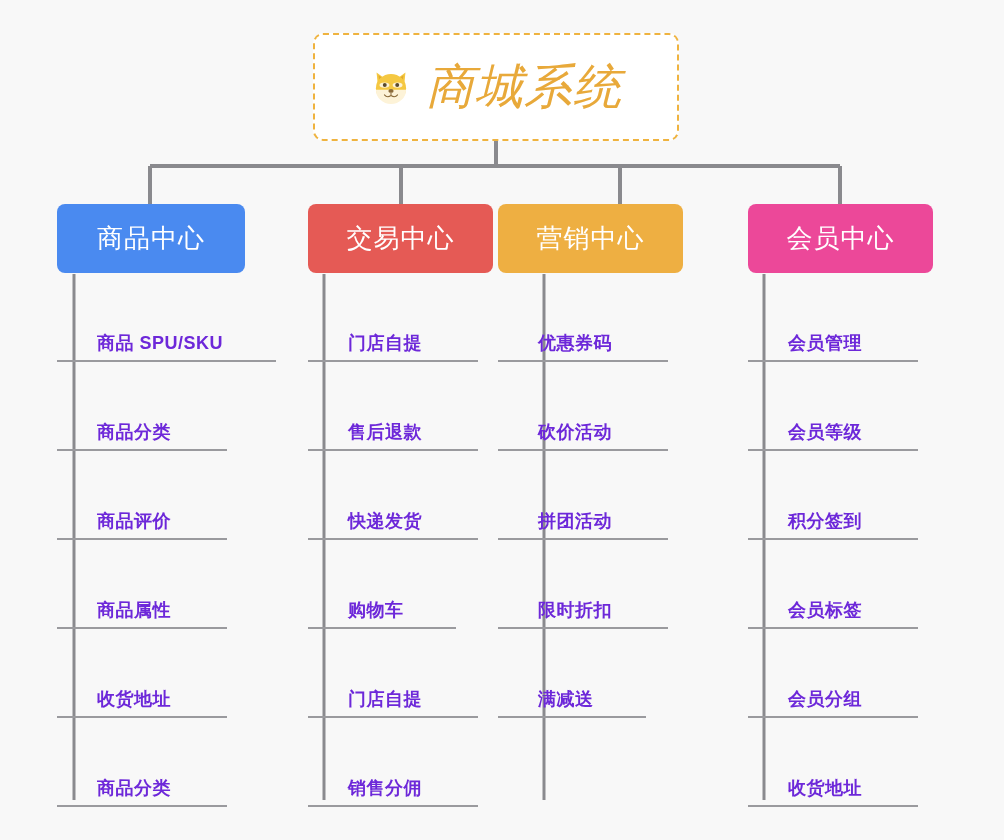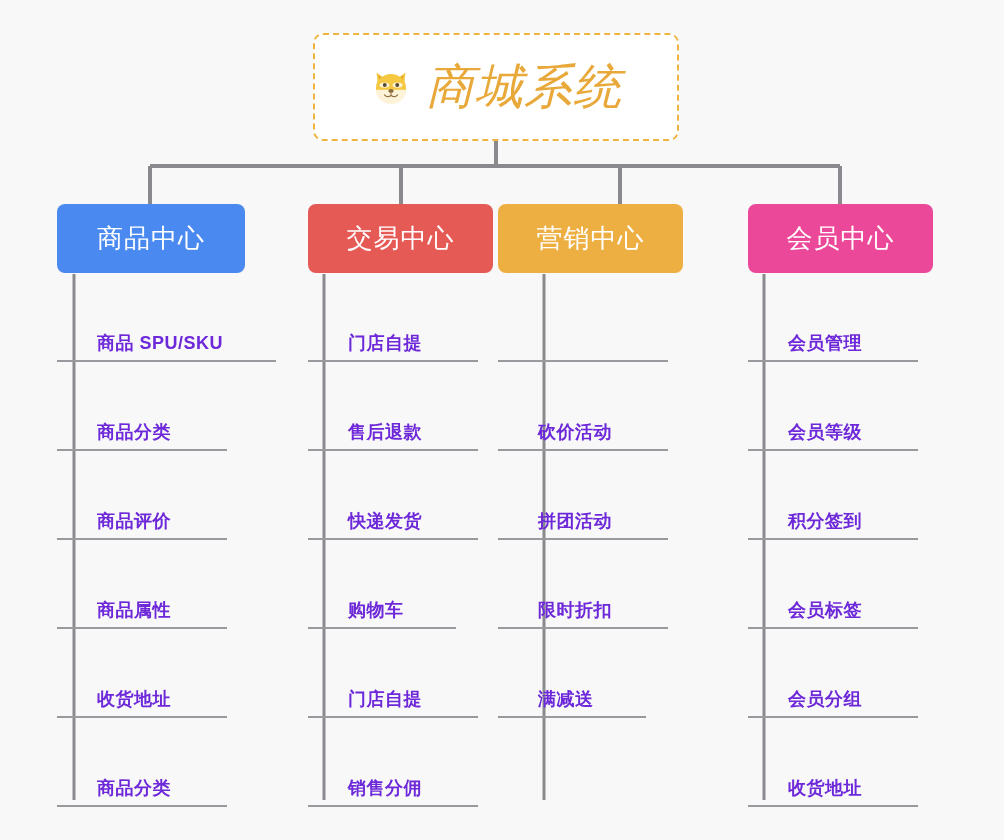--- a/index.html
+++ b/index.html
@@ -216,20 +216,21 @@
       </div>
     </div>
   </div>
 
   <div class="column" style="left:498px; width:185px;">
     <div class="cat-box" style="background:#eeaf42;">
       <span>营销中心</span>
     </div>
     <div class="leaf-list">
       <div class="leaf-item">
+        <span class="leaf-label">优惠券码</span>
         <span class="leaf-underline" style="width:170px;"></span>
       </div>
       <div class="leaf-item">
         <span class="leaf-label">砍价活动</span>
         <span class="leaf-underline" style="width:170px;"></span>
       </div>
       <div class="leaf-item">
         <span class="leaf-label">拼团活动</span>
         <span class="leaf-underline" style="width:170px;"></span>
       </div>

